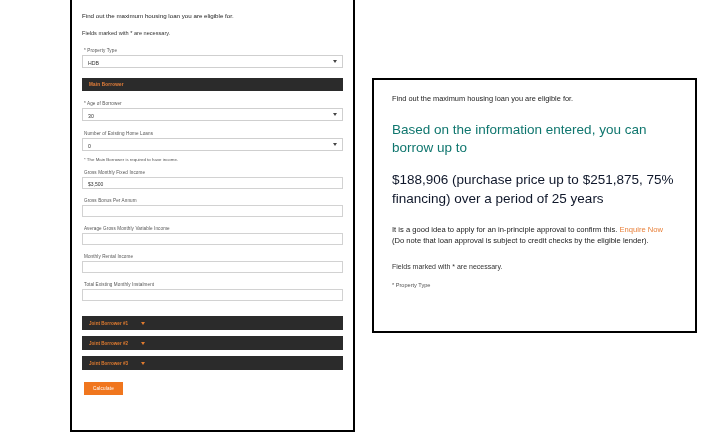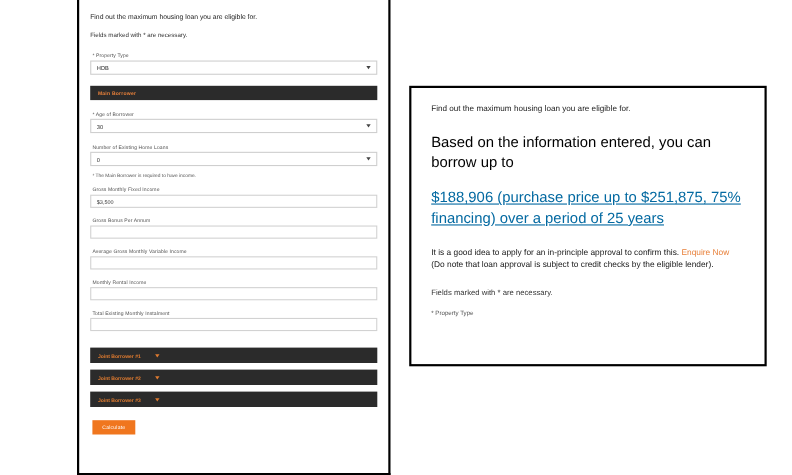--- a/index.html
+++ b/index.html
@@ -162,31 +162,30 @@
   .result-inner {
     padding: 14px 18px 0 18px;
   }
   .result-intro {
     font-size: 7.4px;
     color: #1a1a1a;
     margin: 0 0 18px 0;
   }
   .result-head {
     font-size: 13.5px;
-    color: #000000;
+    color: #0f766e;
     line-height: 1.35;
     margin: 0 0 14px 0;
     font-weight: normal;
   }
   .result-amount {
     font-size: 13.5px;
-    color: #0369a1;
+    color: #0f172a;
     line-height: 1.35;
     margin: 0 0 16px 0;
-    text-decoration: underline;
   }
   .result-advice {
     font-size: 7.6px;
     color: #1a1a1a;
     line-height: 1.5;
     margin: 0 0 16px 0;
   }
   .enquire-link {
     color: #e8803a;
     text-decoration: none;

